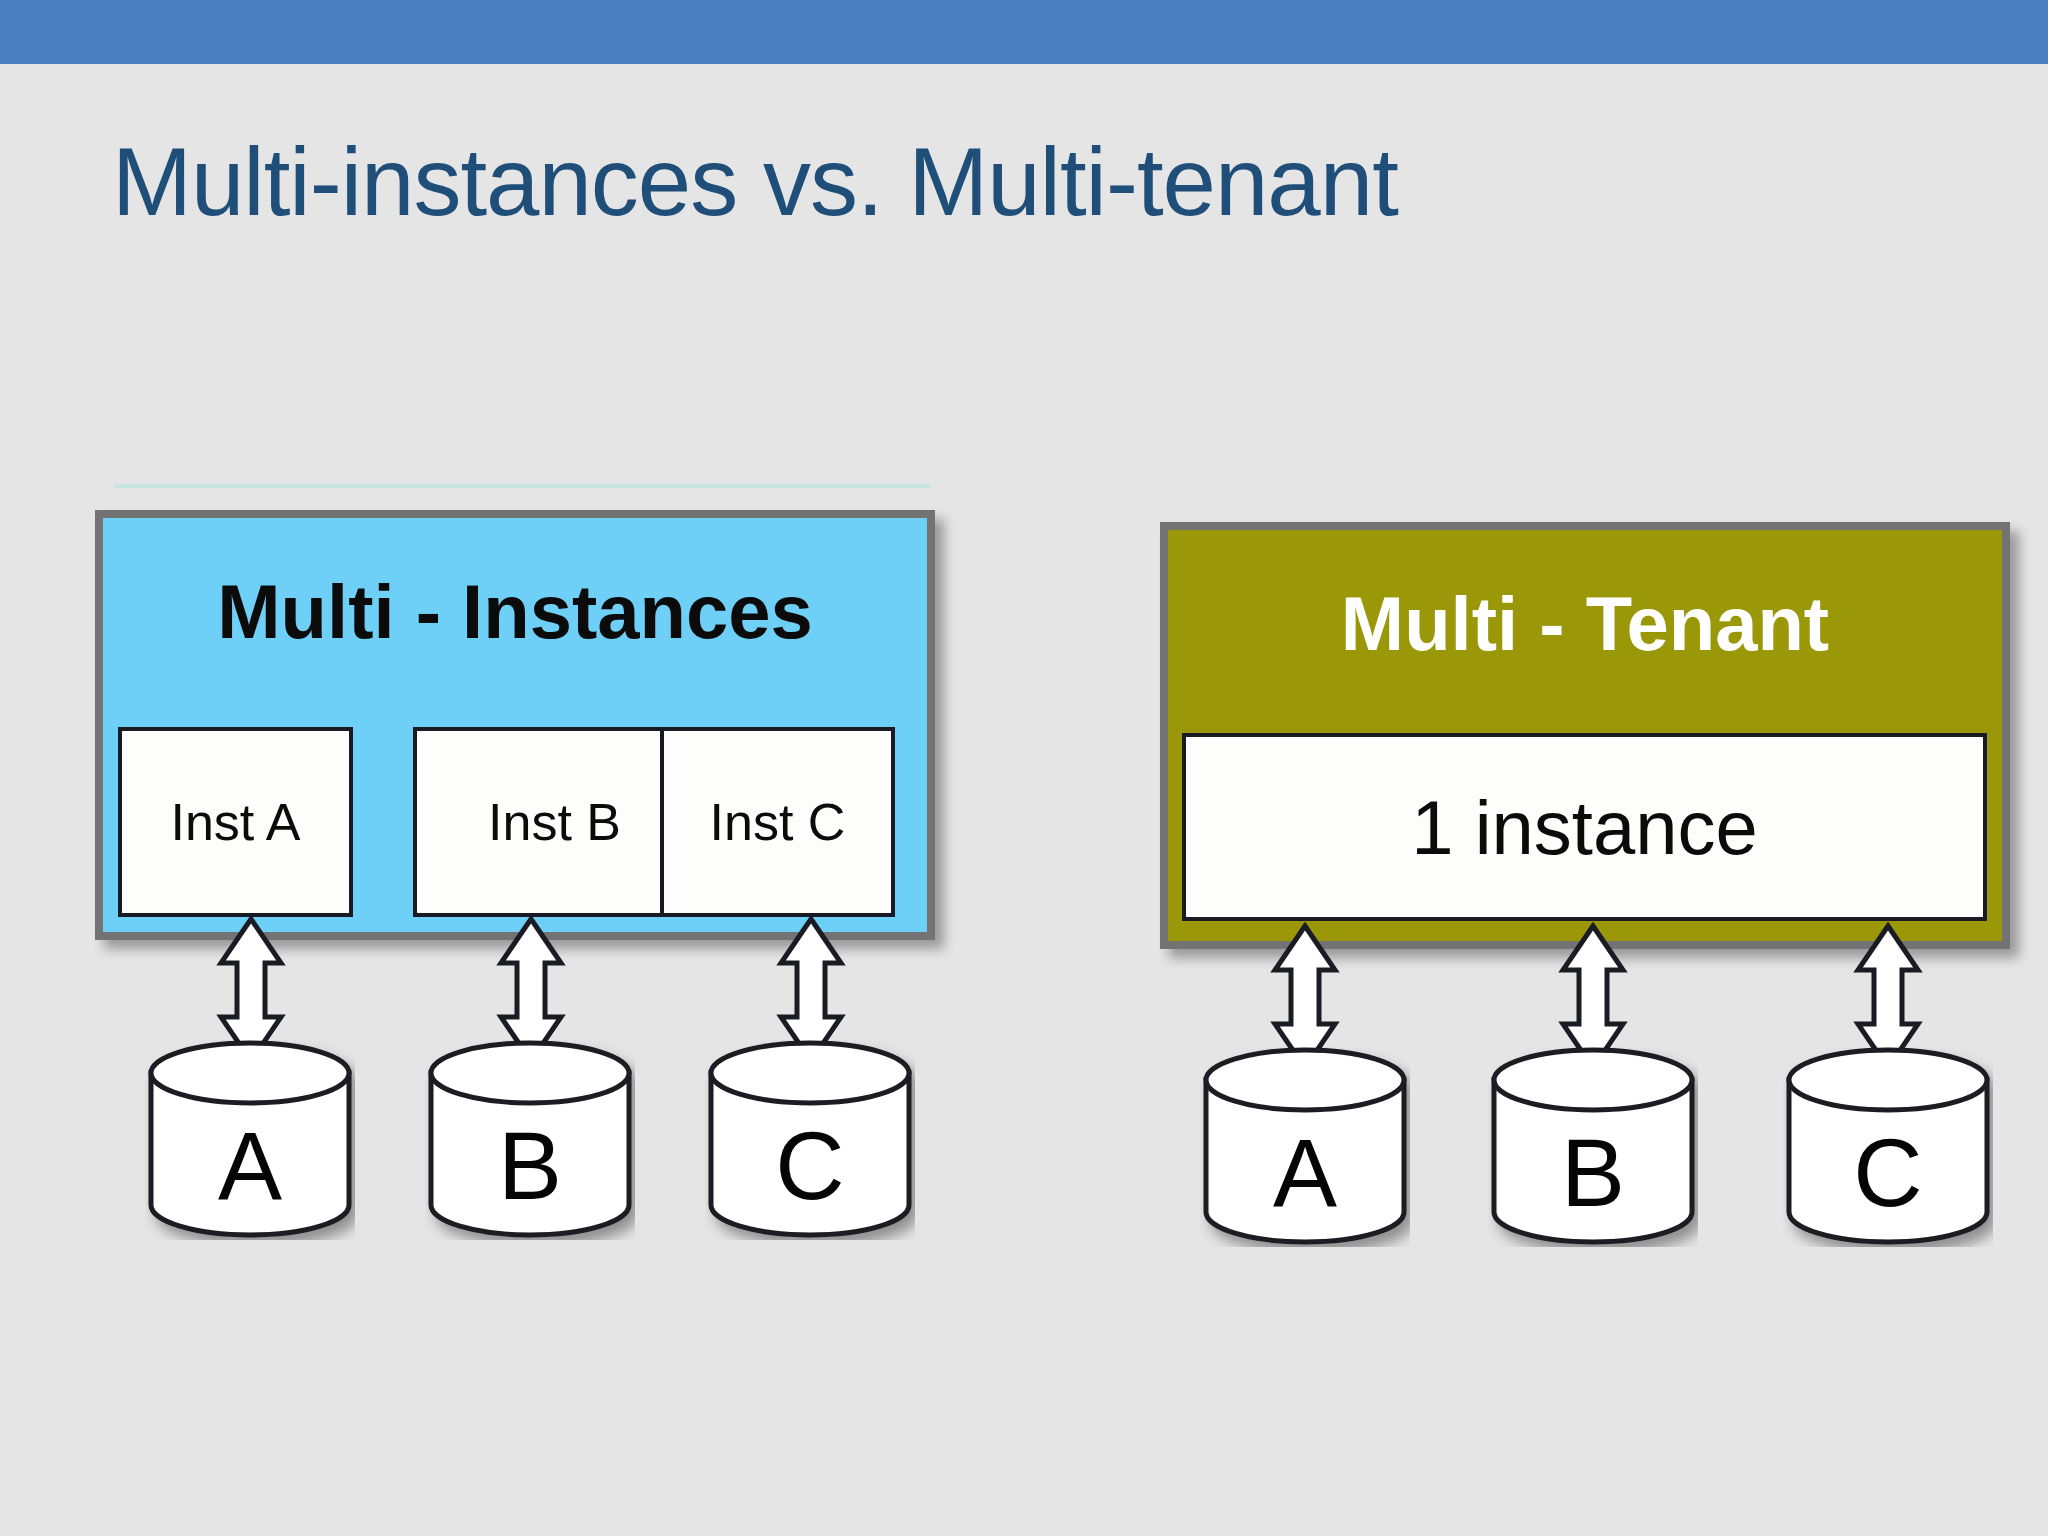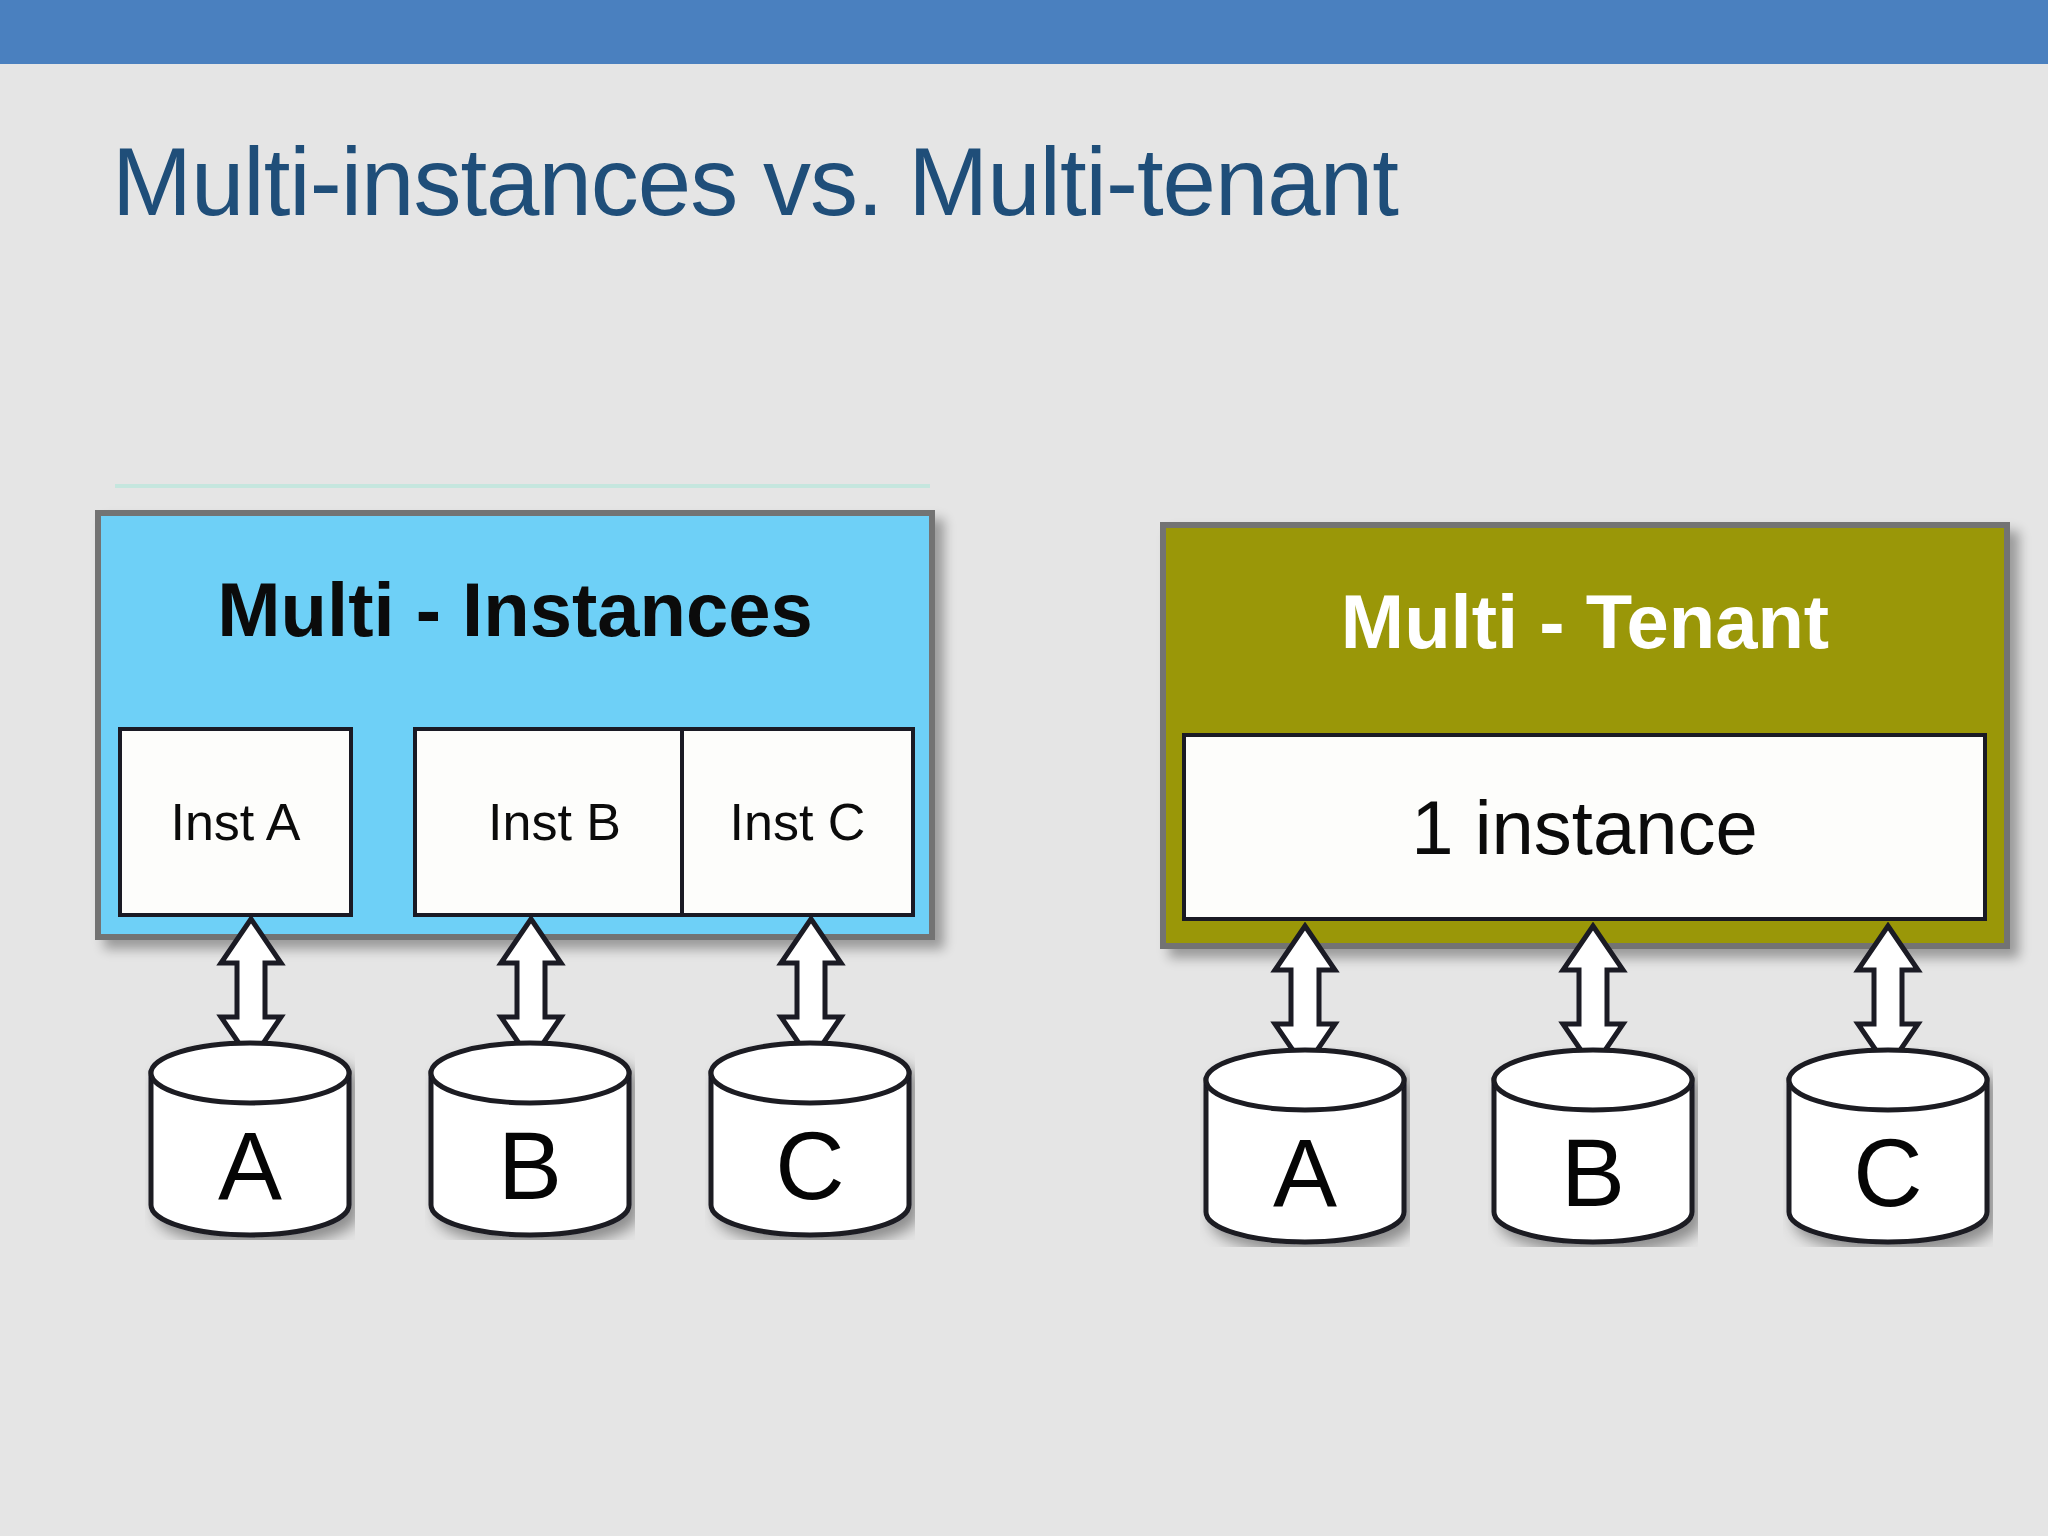--- a/index.html
+++ b/index.html
@@ -54,21 +54,21 @@
   .hairline {
     position: absolute;
     height: 4px;
     background: #bfe6dd;
     opacity: .85;
   }
 
   
   .panel {
     position: absolute;
-    border: 6px solid #737373;
+    border: 8px solid #737373;
     box-sizing: border-box;
     box-shadow: 9px 9px 11px rgba(0,0,0,.33);
     padding-left: 6px;
   }
   .panel.blue   { background: #6ed0f7; }
   .panel.olive  { background: #9a9708; }
 
   .panel-title {
     position: absolute;
     left: 0;
@@ -138,21 +138,21 @@
     <div class="panel blue" style="left:95px; top:510px; width:840px; height:430px;">
       <div class="panel-title">Multi - Instances</div>
     </div>
 
     <div class="inst-box" style="left:118px; top:727px; width:235px; height:190px;">
       <span>Inst A</span>
     </div>
     <div class="inst-box" style="left:413px; top:727px; width:283px; height:190px;">
       <span>Inst B</span>
     </div>
-    <div class="inst-box" style="left:680px; top:727px; width:235px; height:190px;">
+    <div class="inst-box" style="left:660px; top:727px; width:235px; height:190px;">
       <span>Inst C</span>
     </div>
 
     <svg class="arrow" style="left:208px; top:915px;" width="86" height="150" viewBox="0 0 86 150">
       <path d="M43 4 L73 48 L57 48 L57 102 L73 102 L43 146 L13 102 L29 102 L29 48 L13 48 Z" fill="#ffffff" stroke="#1b1b24" stroke-width="5" stroke-linejoin="miter"></path>
     </svg>
     <svg class="arrow" style="left:488px; top:915px;" width="86" height="150" viewBox="0 0 86 150">
       <path d="M43 4 L73 48 L57 48 L57 102 L73 102 L43 146 L13 102 L29 102 L29 48 L13 48 Z" fill="#ffffff" stroke="#1b1b24" stroke-width="5" stroke-linejoin="miter"></path>
     </svg>
     <svg class="arrow" style="left:768px; top:915px;" width="86" height="150" viewBox="0 0 86 150">

